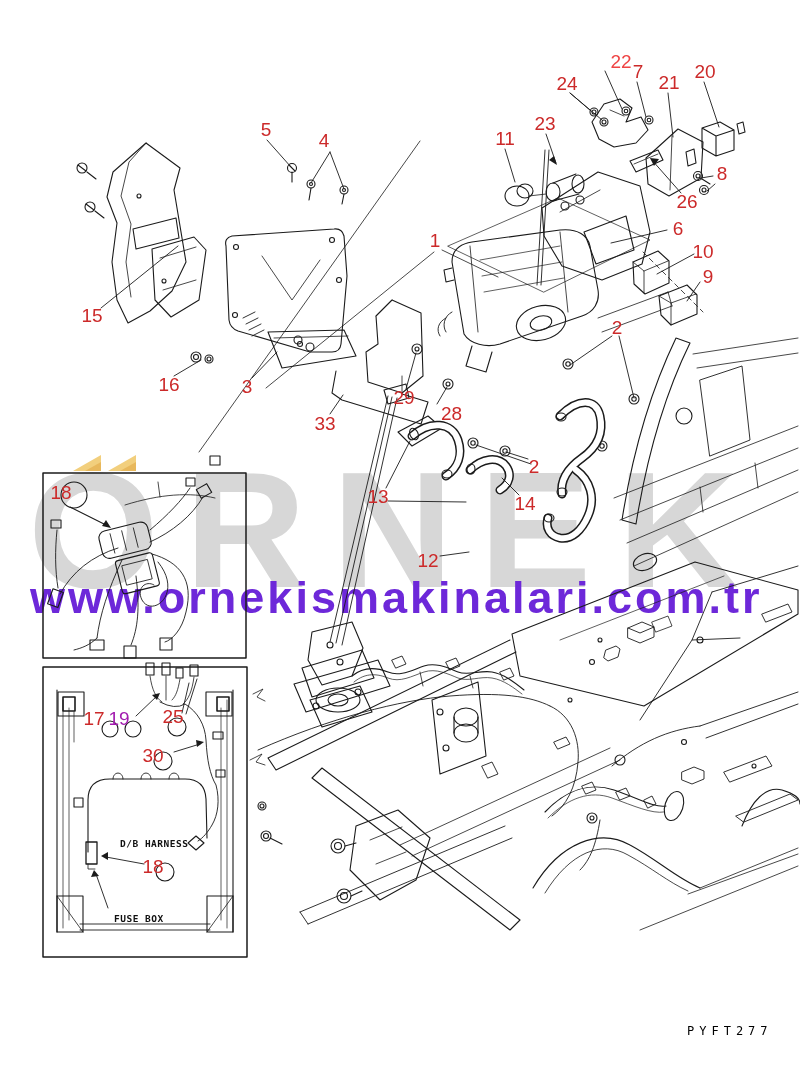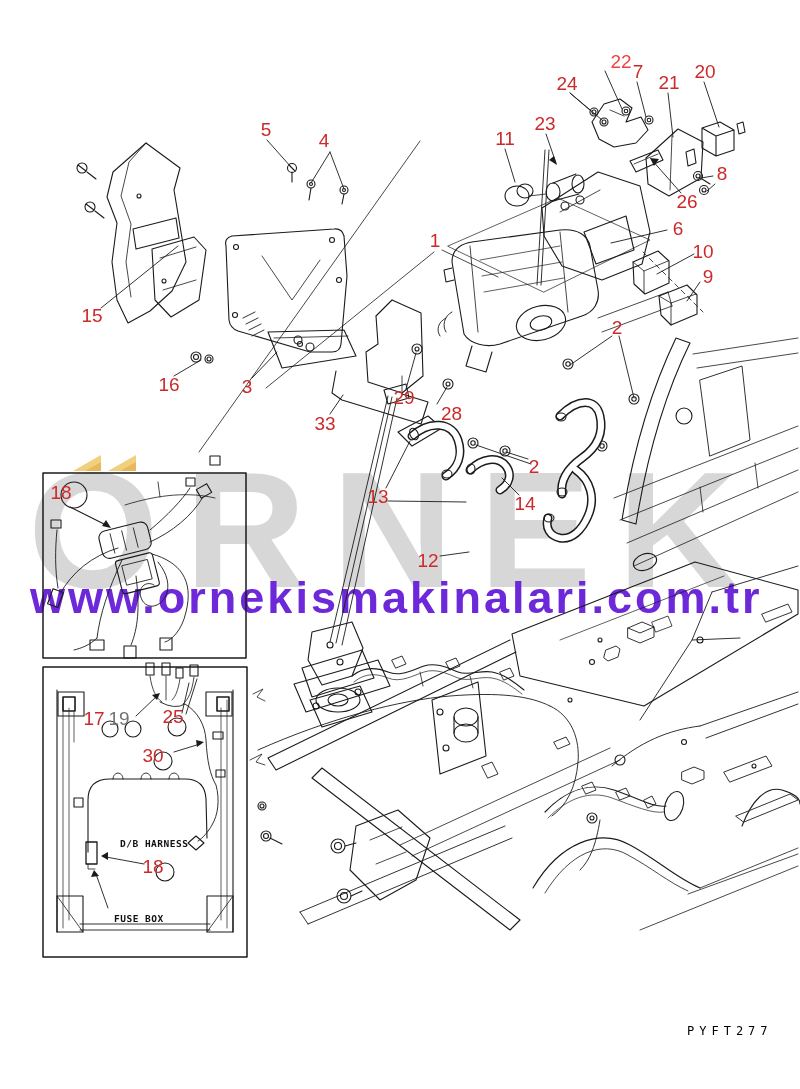--- a/index.html
+++ b/index.html
@@ -403,21 +403,21 @@
         <span class="callout" style="left: 703px; top: 251px; color: rgb(204, 42, 42);">10</span>
         <span class="callout" style="left: 505px; top: 138px; color: rgb(204, 42, 42);">11</span>
         <span class="callout" style="left: 428px; top: 560px; color: rgb(204, 42, 42);">12</span>
         <span class="callout" style="left: 378px; top: 496px; color: rgb(204, 42, 42);">13</span>
         <span class="callout" style="left: 525px; top: 503px; color: rgb(204, 42, 42);">14</span>
         <span class="callout" style="left: 92px; top: 315px; color: rgb(204, 42, 42);">15</span>
         <span class="callout" style="left: 169px; top: 384px; color: rgb(204, 42, 42);">16</span>
         <span class="callout" style="left: 94px; top: 718px; color: rgb(204, 42, 42);">17</span>
         <span class="callout" style="left: 61px; top: 492px; color: rgb(204, 42, 42);">18</span>
         <span class="callout" style="left: 153px; top: 866px; color: rgb(204, 42, 42);">18</span>
-        <span class="callout" style="left: 119px; top: 718px; color: #737373;">19</span>
+        <span class="callout" style="left: 119px; top: 718px; color: #a21caf;">19</span>
         <span class="callout" style="left: 705px; top: 71px; color: rgb(204, 42, 42);">20</span>
         <span class="callout" style="left: 669px; top: 82px; color: rgb(204, 42, 42);">21</span>
         <span class="callout" style="left: 605px; top: 61px; color: #ef4444; margin-left: 16px;">22</span>
         <span class="callout" style="left: 545px; top: 123px; color: rgb(204, 42, 42);">23</span>
         <span class="callout" style="left: 567px; top: 83px; color: rgb(204, 42, 42);">24</span>
         <span class="callout" style="left: 173px; top: 716px; color: rgb(204, 42, 42);">25</span>
         <span class="callout" style="left: 687px; top: 201px; color: rgb(204, 42, 42);">26</span>
         <span class="callout" style="left: 325px; top: 423px; color: rgb(204, 42, 42);">33</span>
         <span class="callout" style="left: 436px; top: 413px; color: rgb(204, 42, 42); padding-left: 31px;">28</span>
         <span class="callout" style="left: 404px; top: 397px; color: rgb(204, 42, 42);">29</span>

